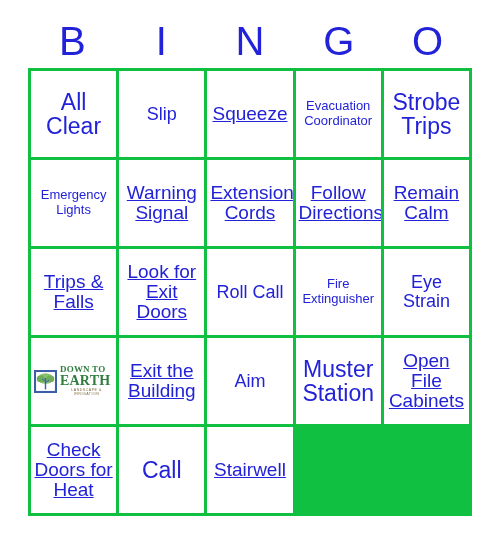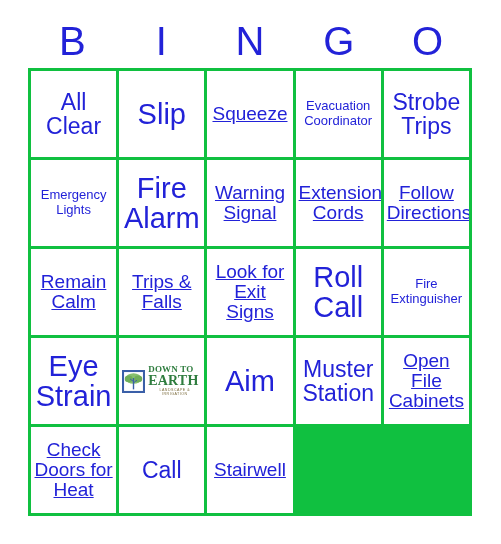--- a/index.html
+++ b/index.html
@@ -62,21 +62,21 @@
     box-sizing: border-box;
     padding: 2px 3px;
     overflow: hidden;
   }
   .cell .txt {
     display: block;
     width: 100%;
     line-height: 1.05;
     font-family: "Liberation Sans", sans-serif;
   }
-  .sz-xl .txt { font-size: 29px; }
+  .sz-xl .txt { font-size: 18px; }
   .sz-lg .txt { font-size: 23px; text-align: center; }
   .sz-md .txt { font-size: 19px; text-decoration: underline; }
   .sz-sm .txt { font-size: 13px; line-height: 1.15; }
 
   
   .logo-wrap {
     display: flex;
     align-items: center;
     justify-content: center;
     gap: 3px;
@@ -138,40 +138,37 @@
       </div>
       <div class="cell sz-sm">
         <span class="txt">Evacuation Coordinator</span>
       </div>
       <div class="cell sz-lg">
         <span class="txt">Strobe Trips</span>
       </div>
       <div class="cell sz-sm">
         <span class="txt">Emergency Lights</span>
       </div>
-      <div class="cell sz-xl">
-        <span class="txt">Fire Alarm</span>
-      </div>
       <div class="cell sz-md">
         <span class="txt">Warning Signal</span>
       </div>
       <div class="cell sz-md">
         <span class="txt">Extension Cords</span>
       </div>
       <div class="cell sz-md">
         <span class="txt">Follow Directions</span>
       </div>
       <div class="cell sz-md">
         <span class="txt">Remain Calm</span>
       </div>
       <div class="cell sz-md">
         <span class="txt">Trips &amp; Falls</span>
       </div>
       <div class="cell sz-md">
-        <span class="txt">Look for Exit Signs</span>
+        <span class="txt">Look for Exit Doors</span>
       </div>
       <div class="cell sz-xl">
         <span class="txt">Roll Call</span>
       </div>
       <div class="cell sz-sm">
         <span class="txt">Fire Extinguisher</span>
       </div>
       <div class="cell sz-xl">
         <span class="txt">Eye Strain</span>
       </div>
@@ -188,20 +185,23 @@
               <rect x="0.6" y="0.6" width="22.8" height="22.8" fill="none" stroke="#3a5fa8" stroke-width="1.2"></rect>
             </svg>
           </div>
           <div class="logo-text">
             <span class="logo-word1">DOWN TO</span>
             <span class="logo-word2">EARTH</span>
             <span class="logo-tag">LANDSCAPE &amp; IRRIGATION</span>
           </div>
         </div>
       </div>
+      <div class="cell sz-md">
+        <span class="txt">Exit the Building</span>
+      </div>
       <div class="cell sz-xl">
         <span class="txt">Aim</span>
       </div>
       <div class="cell sz-lg">
         <span class="txt">Muster Station</span>
       </div>
       <div class="cell sz-md">
         <span class="txt">Open File Cabinets</span>
       </div>
       <div class="cell sz-md">

